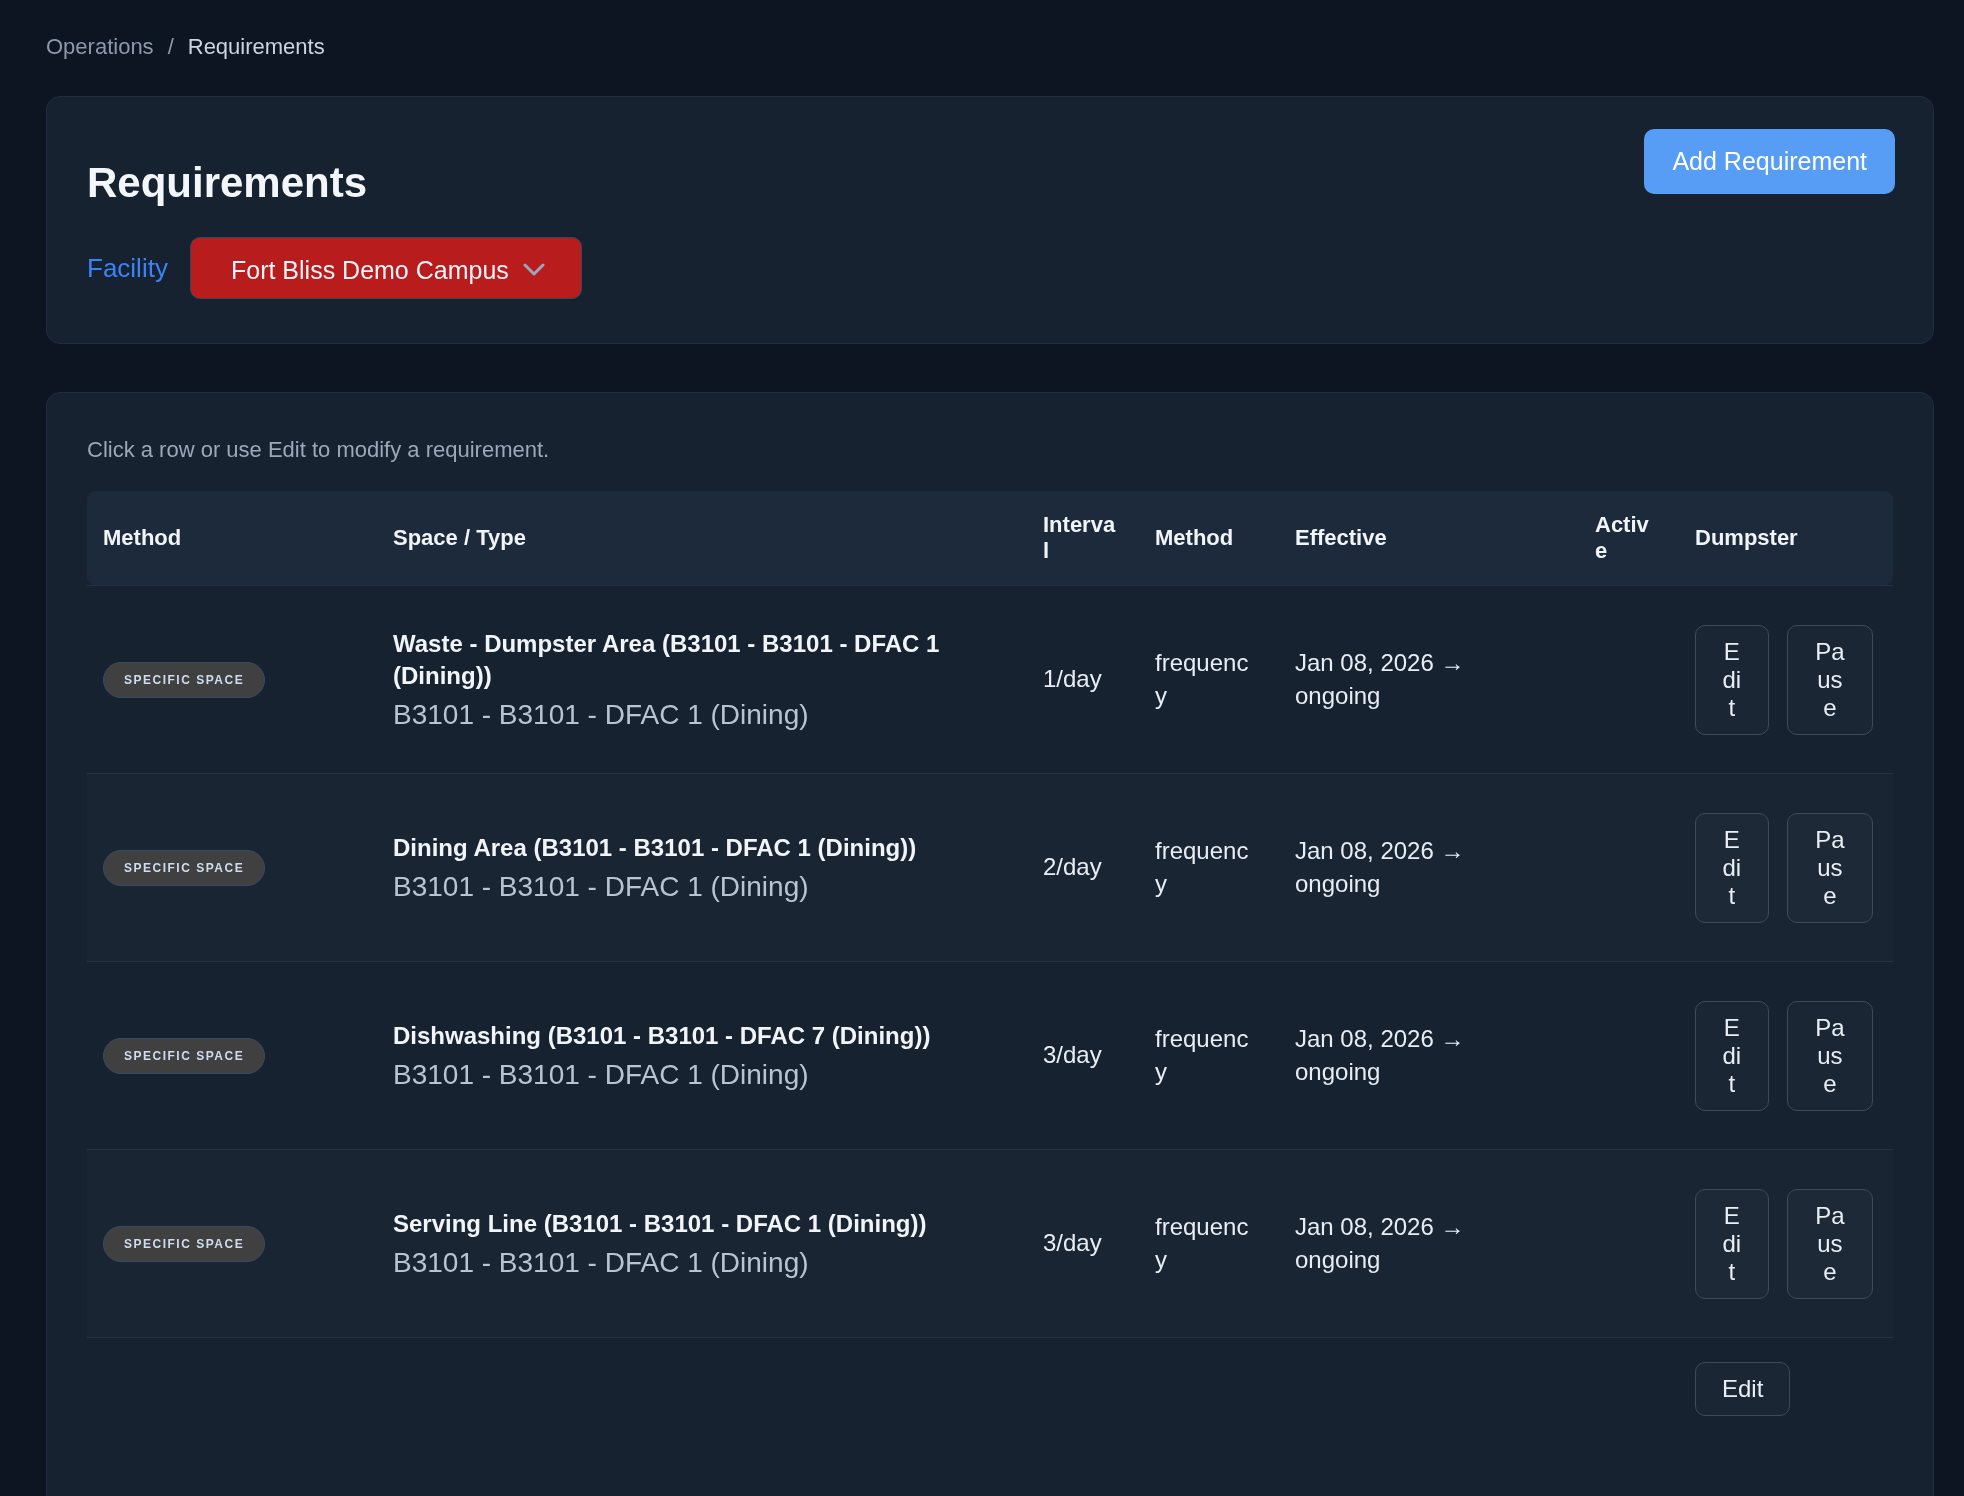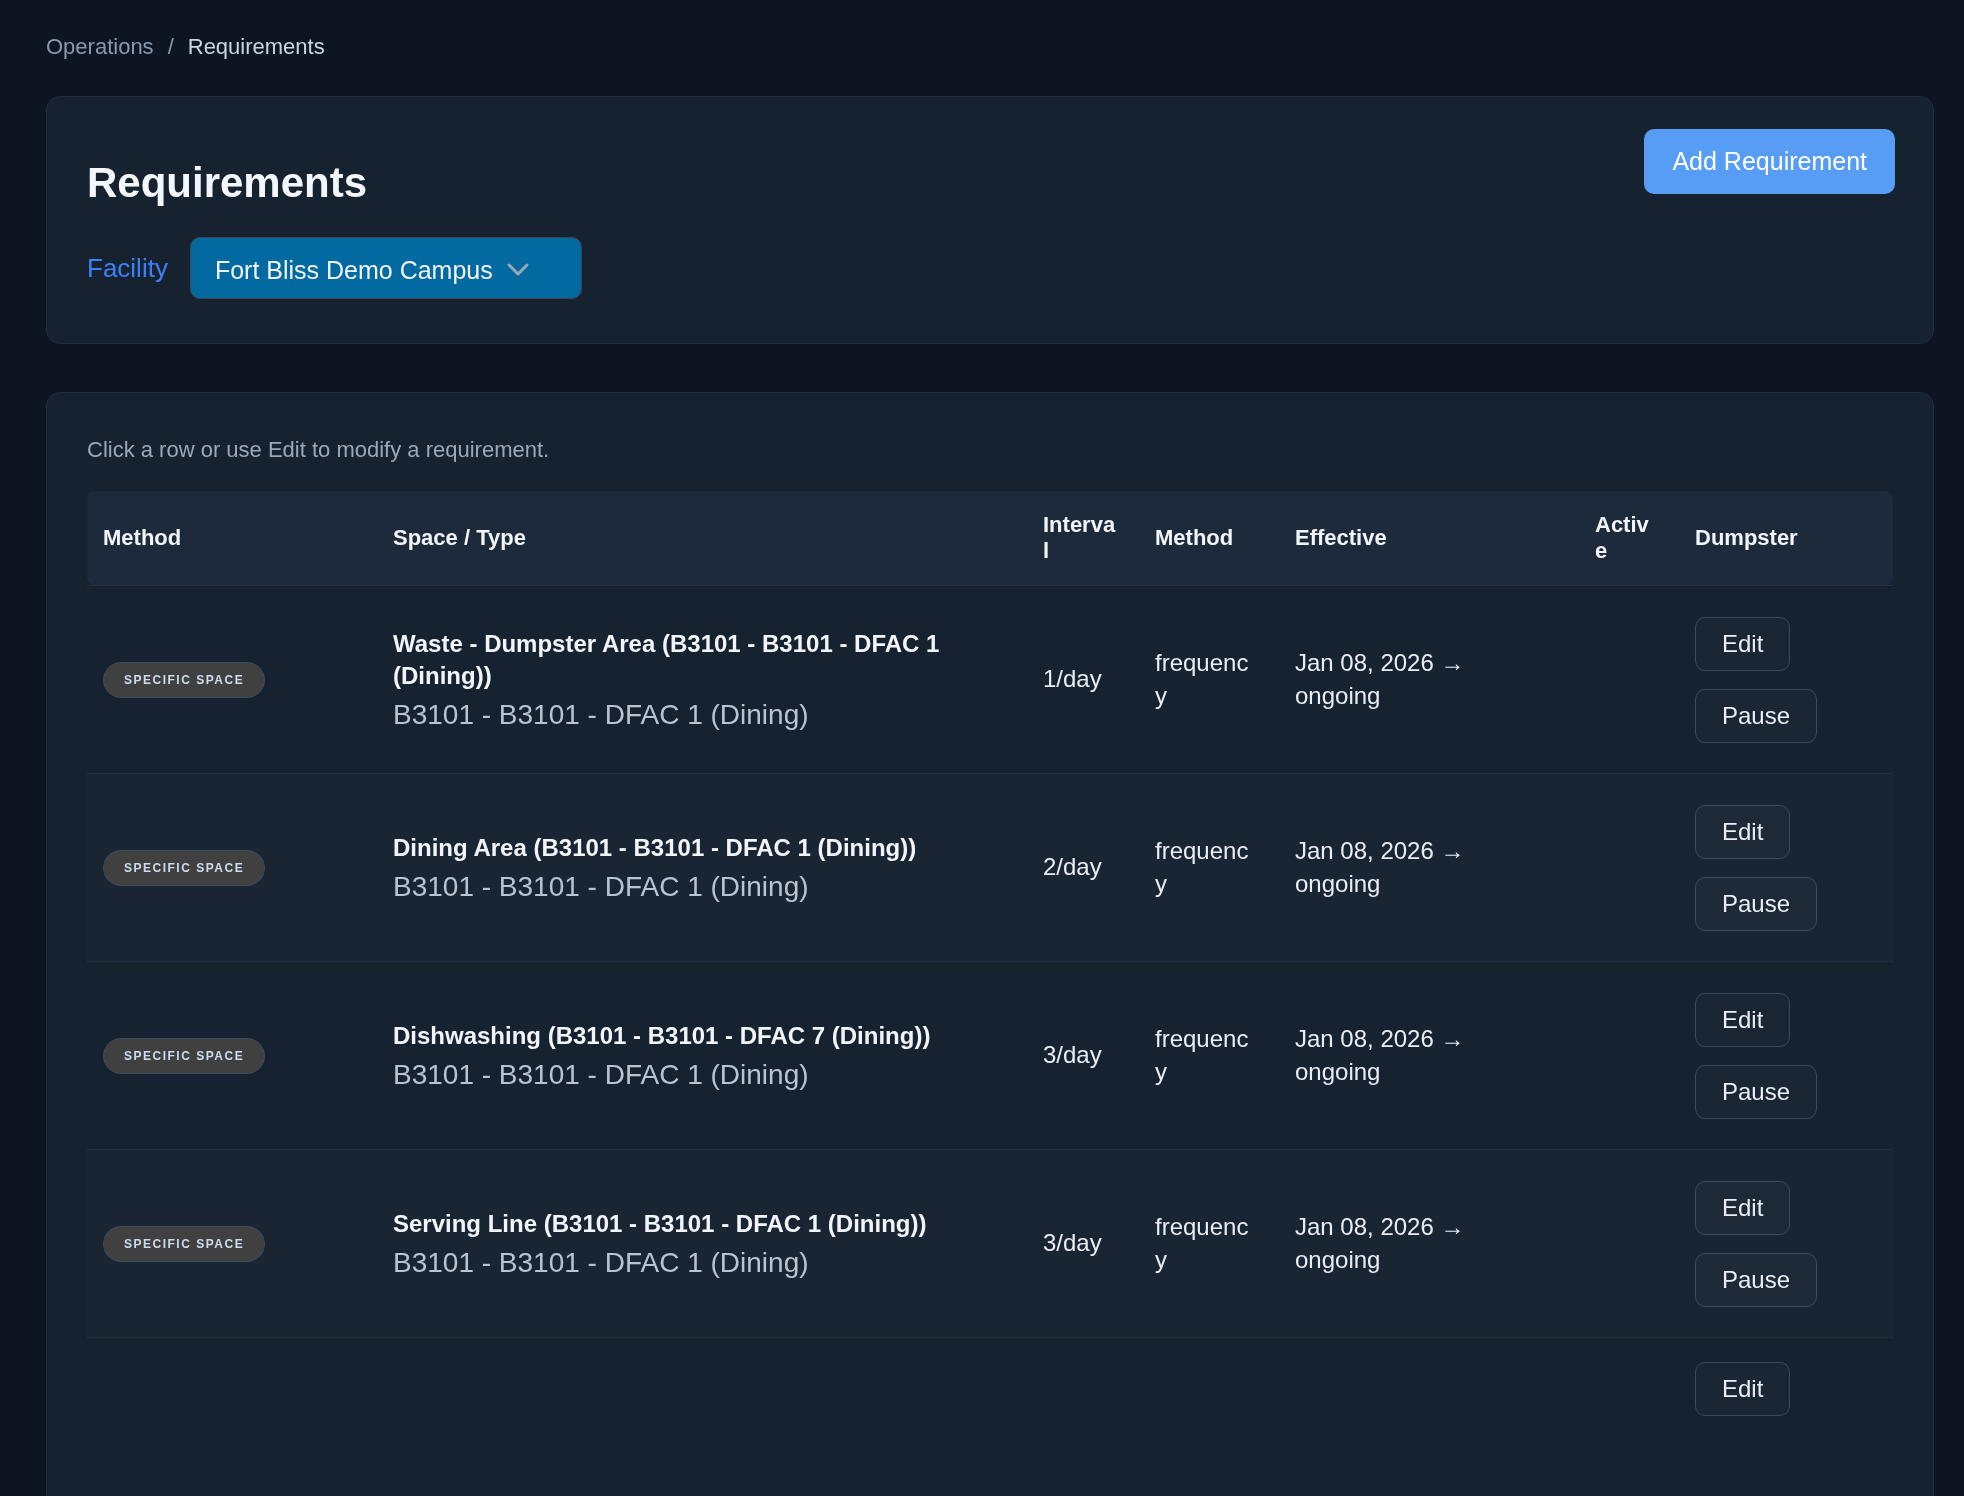--- a/index.html
+++ b/index.html
@@ -25,24 +25,24 @@
     position: relative;
   }
   .card-header { padding: 48px 40px 44px 40px; margin-bottom: 48px; }
   .card-rules { padding: 44px 40px 0 40px; height: 1200px; }
 
   .page-title { font-size: 42px; font-weight: 700; color: #f3f6fa; margin: 14px 0 30px 0; }
 
   .facility-row { display: flex; align-items: center; gap: 22px; }
   .facility-label { font-size: 26px; color: #3b82f6; }
   .facility-select {
-    display: flex; align-items: center; justify-content: flex-start;
+    display: flex; align-items: center; justify-content: center;
     width: 392px; height: 62px;
     padding: 4px 20px 0 24px;
-    background: #0369a1;
+    background: #b91c1c;
     border: 1px solid #3b4757;
     border-radius: 10px;
     font-size: 25px; color: #f1f5f9;
     cursor: pointer;
   }
   .chevron { display: inline-flex; margin-left: 14px; }
 
   .add-btn {
     position: absolute; top: 32px; right: 38px;
     background: #579df5;
@@ -96,21 +96,21 @@
   .space-title { font-size: 24px; font-weight: 700; color: #f1f5f9; line-height: 1.3; }
   .space-sub { font-size: 28px; color: #b8c4d4; margin-top: 8px; }
   .cell-text { font-size: 24px; color: #e8edf4; line-height: 1.35; }
   .eff-line { display: block; }
 
   .dot {
     width: 18px; height: 18px; border-radius: 50%;
     background: #22c55e;
   }
 
-  .actions-cell { display: flex; flex-direction: column; align-items: flex-start; gap: 18px; }
+  .actions-cell { display: flex; flex-direction: row; align-items: center; gap: 18px; }
   .action-btn {
     background: rgba(255,255,255,0.02);
     border: 1px solid #3c4a5e;
     border-radius: 10px;
     color: #e9eef5;
     font-size: 24px;
     font-family: "Liberation Sans", sans-serif;
     padding: 12px 26px;
     cursor: pointer;
   }

